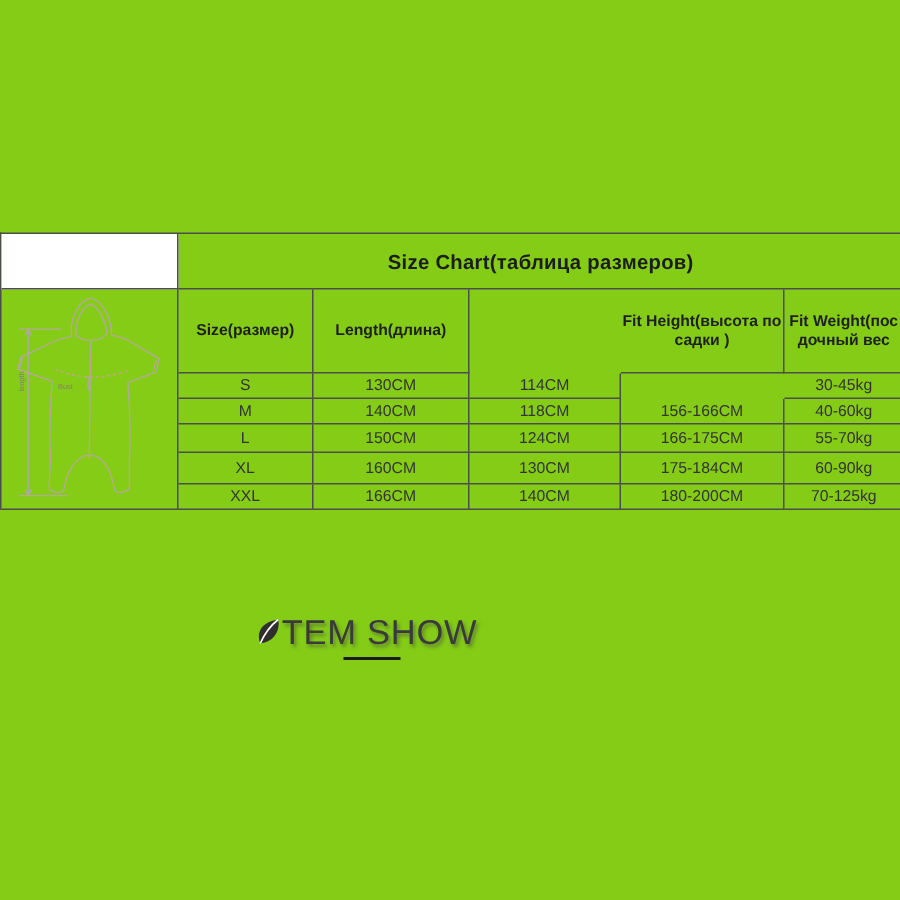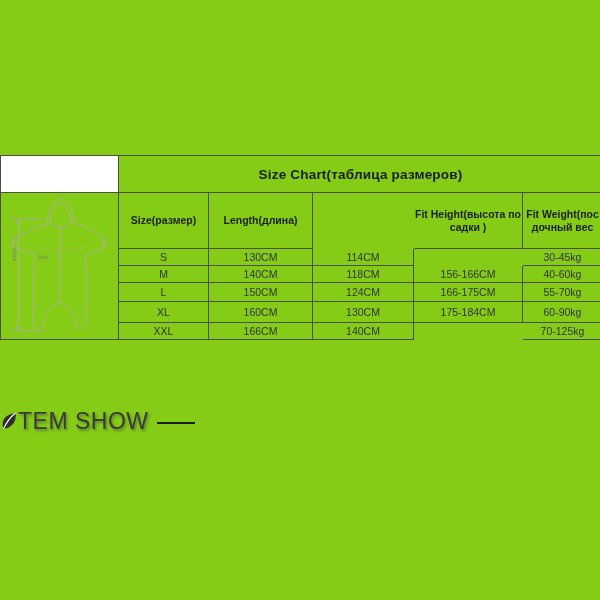--- a/index.html
+++ b/index.html
@@ -32,21 +32,21 @@
   
   .note{
     position:absolute;top:353px;left:0;width:600px;
     text-align:center;font-size:11px;font-weight:700;color:#2b2b2b;
     line-height:16.5px;letter-spacing:.1px;
   }
 
   
   .logo{
     position:absolute;top:408px;left:0;width:488px;
-    display:flex;flex-direction:row;align-items:center;
+    display:flex;flex-direction:column;align-items:center;
   }
   .logo-row{display:flex;align-items:center;gap:1px;}
   .logo-text{
     font-size:23px;color:#3a3a3a;letter-spacing:.5px;
     text-shadow:1.5px 2px 2.5px rgba(70,70,70,.55);
     white-space:pre;
   }
   .logo-underline{width:38px;height:2px;background:#1c1c1c;margin-top:3px;margin-left:8px;}
 </style>
 </head>
@@ -129,20 +129,21 @@
 
     <div class="cell" style="grid-column:2;grid-row:6;">XL</div>
     <div class="cell" style="grid-column:3;grid-row:6;">160CM</div>
     <div class="cell" style="grid-column:4;grid-row:6;">130CM</div>
     <div class="cell" style="grid-column:5;grid-row:6;">175-184CM</div>
     <div class="cell" style="grid-column:6;grid-row:6;">60-90kg</div>
 
     <div class="cell" style="grid-column:2;grid-row:7;">XXL</div>
     <div class="cell" style="grid-column:3;grid-row:7;">166CM</div>
     <div class="cell" style="grid-column:4;grid-row:7;">140CM</div>
+    <div class="cell" style="grid-column:5;grid-row:7;">180-200CM</div>
     <div class="cell" style="grid-column:6;grid-row:7;">70-125kg</div>
   </div>
 
 
   <div class="logo">
     <div class="logo-row">
       <svg width="17" height="20" viewBox="0 0 17 20">
         <path d="M15.5 1 C5 2.5 0.5 9 3.5 17 C12 16 17 9 15.5 1 Z" fill="#2f2f2f"></path>
         <path d="M3.5 17 C7 9 11 4.5 15.5 1" stroke="#ffffff" stroke-width="1.1" fill="none"></path>
       </svg>

